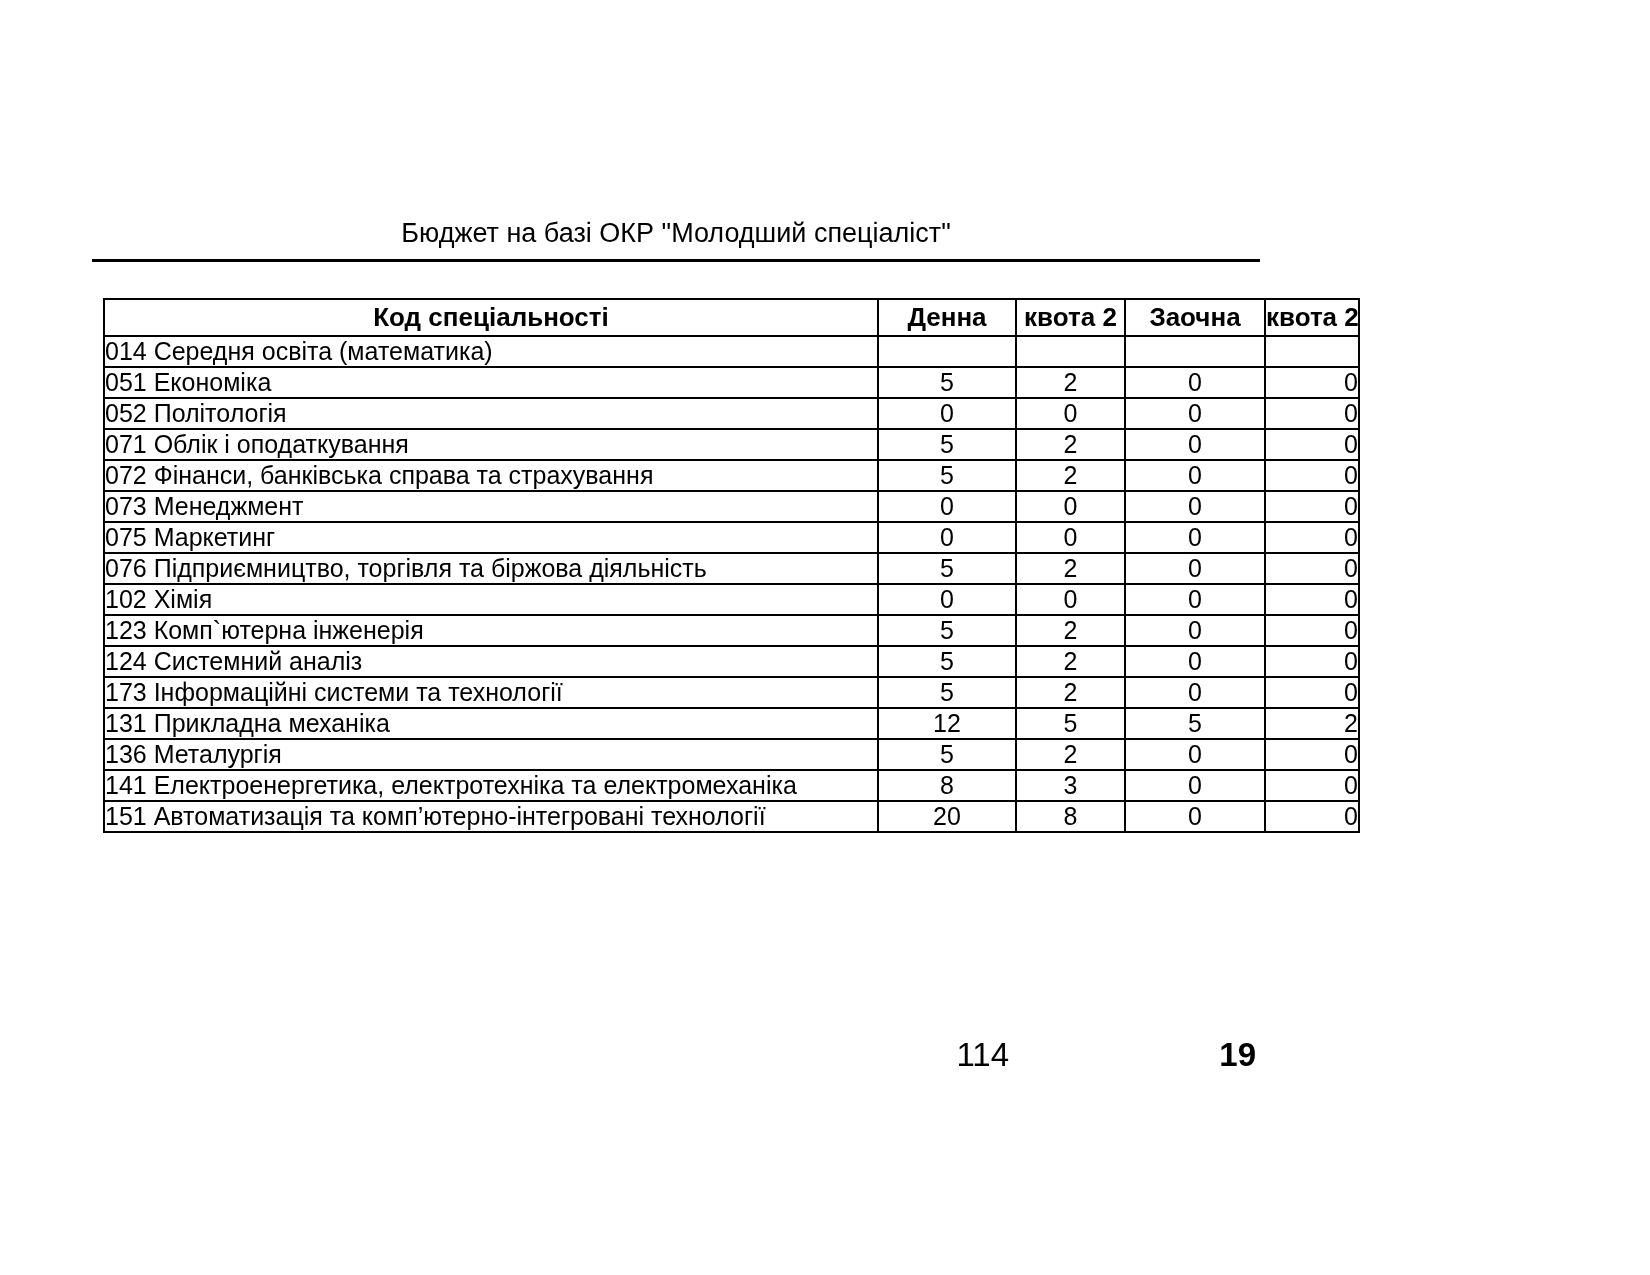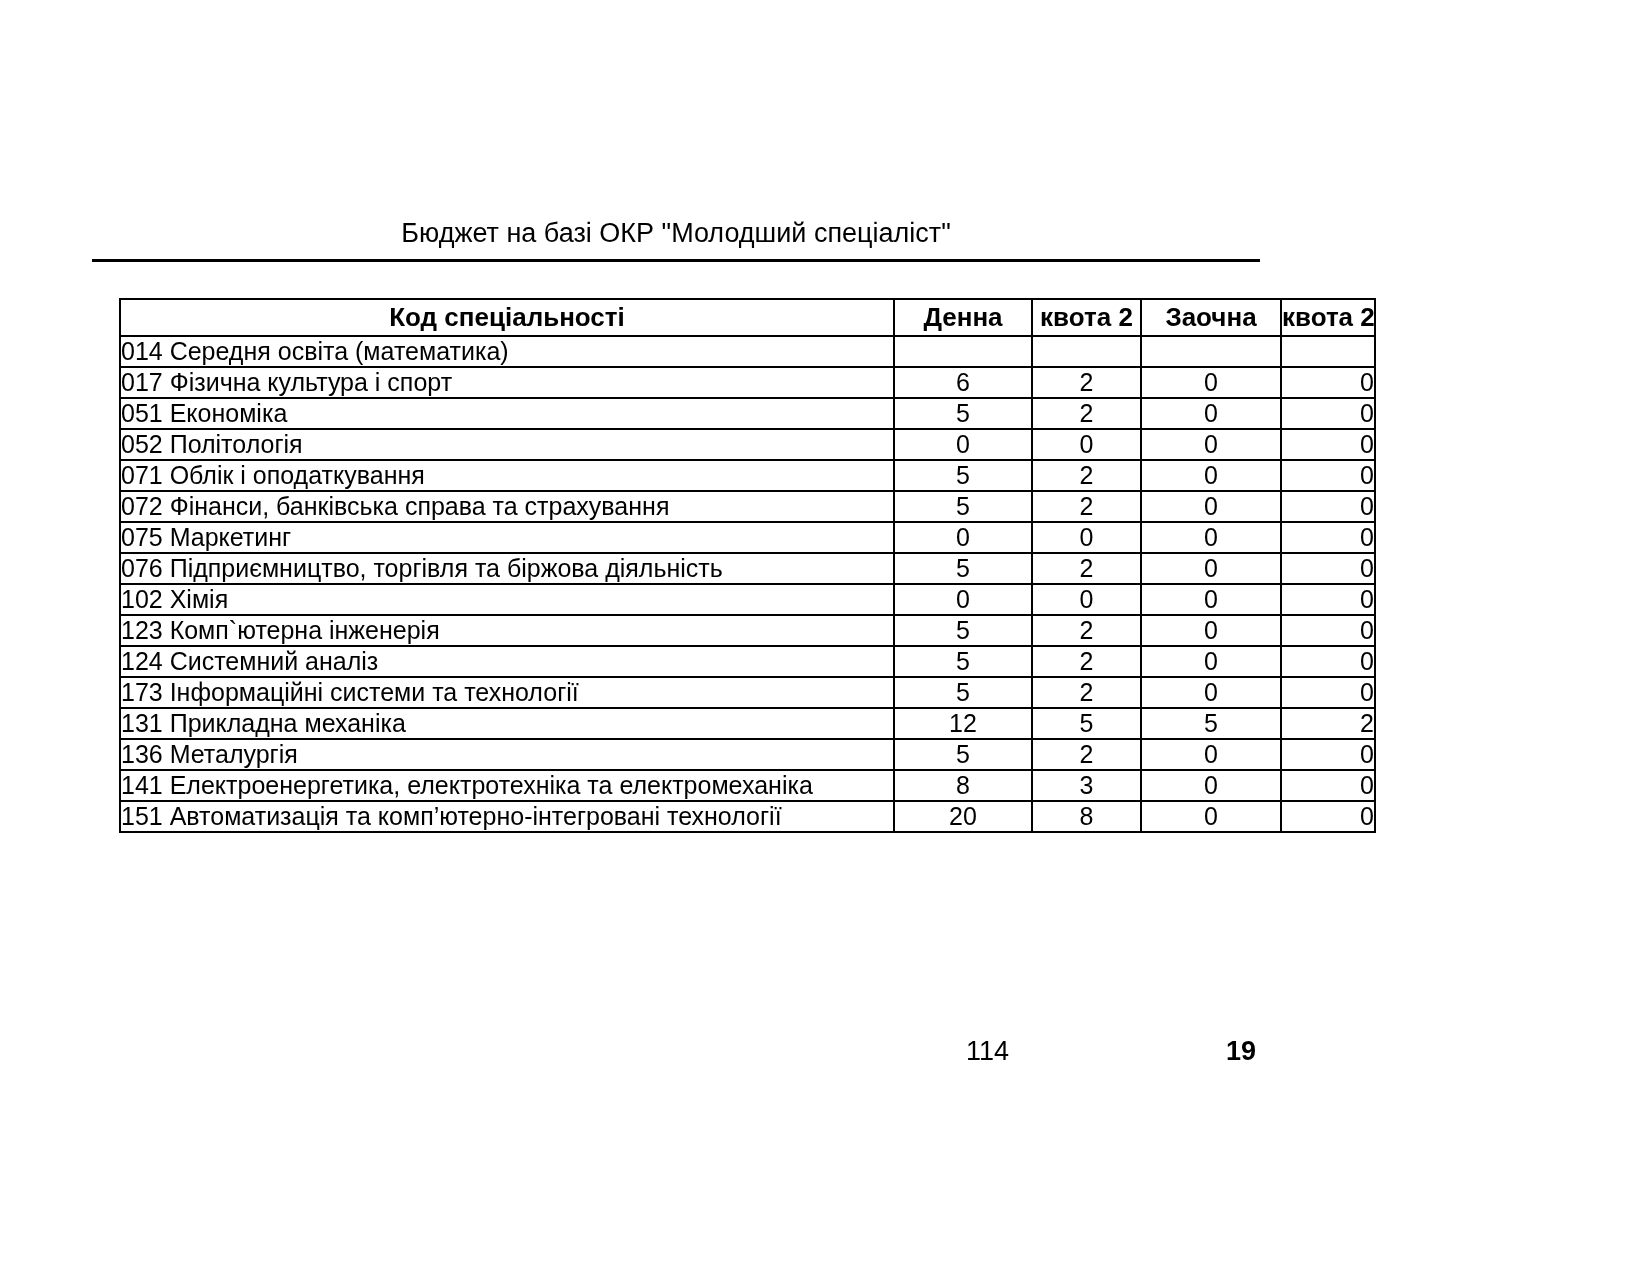--- a/index.html
+++ b/index.html
@@ -34,21 +34,20 @@
     height: 3px;
     background: #000000;
   }
   table.budget {
     position: absolute;
     top: 298px;
     left: 103px;
     width: 1255px;
     border-collapse: collapse;
     table-layout: fixed;
-    margin-left: 16px;
   }
   table.budget th,
   table.budget td {
     border: 2px solid #000000;
     font-size: 25px;
     overflow: hidden;
     white-space: nowrap;
     padding: 0;
   }
   table.budget thead tr { height: 37px; }
@@ -57,21 +56,21 @@
     font-weight: bold;
     font-size: 26px;
     text-align: center;
   }
   td.c-spec { text-align: left; padding-left: 6px; }
   td.c-num  { text-align: center; }
   td.c-right { text-align: right; padding-right: 8px; }
   .total {
     position: absolute;
     top: 1036px;
-    font-size: 27px;
+    font-size: 33px;
     text-align: right;
   }
   .total-denna   { left: 877px;  width: 132px; }
   .total-zaochna { left: 1124px; width: 132px; font-weight: bold; }
 </style>
 </head>
 <body>
 
 <div class="page">
 
@@ -98,27 +97,20 @@
     </thead>
     <tbody>
         <tr>
           <td class="c-spec">014 Середня освіта (математика)</td>
           <td class="c-num"></td>
           <td class="c-num"></td>
           <td class="c-num"></td>
           <td class="c-num c-right"></td>
         </tr>
         <tr>
-          <td class="c-spec">017 Фізична культура і спорт</td>
-          <td class="c-num">6</td>
-          <td class="c-num">2</td>
-          <td class="c-num">0</td>
-          <td class="c-num c-right">0</td>
-        </tr>
-        <tr>
           <td class="c-spec">051 Економіка</td>
           <td class="c-num">5</td>
           <td class="c-num">2</td>
           <td class="c-num">0</td>
           <td class="c-num c-right">0</td>
         </tr>
         <tr>
           <td class="c-spec">052 Політологія</td>
           <td class="c-num">0</td>
           <td class="c-num">0</td>
@@ -129,20 +121,27 @@
           <td class="c-spec">071 Облік і оподаткування</td>
           <td class="c-num">5</td>
           <td class="c-num">2</td>
           <td class="c-num">0</td>
           <td class="c-num c-right">0</td>
         </tr>
         <tr>
           <td class="c-spec">072 Фінанси, банківська справа та страхування</td>
           <td class="c-num">5</td>
           <td class="c-num">2</td>
+          <td class="c-num">0</td>
+          <td class="c-num c-right">0</td>
+        </tr>
+        <tr>
+          <td class="c-spec">073 Менеджмент</td>
+          <td class="c-num">0</td>
+          <td class="c-num">0</td>
           <td class="c-num">0</td>
           <td class="c-num c-right">0</td>
         </tr>
         <tr>
           <td class="c-spec">075 Маркетинг</td>
           <td class="c-num">0</td>
           <td class="c-num">0</td>
           <td class="c-num">0</td>
           <td class="c-num c-right">0</td>
         </tr>

